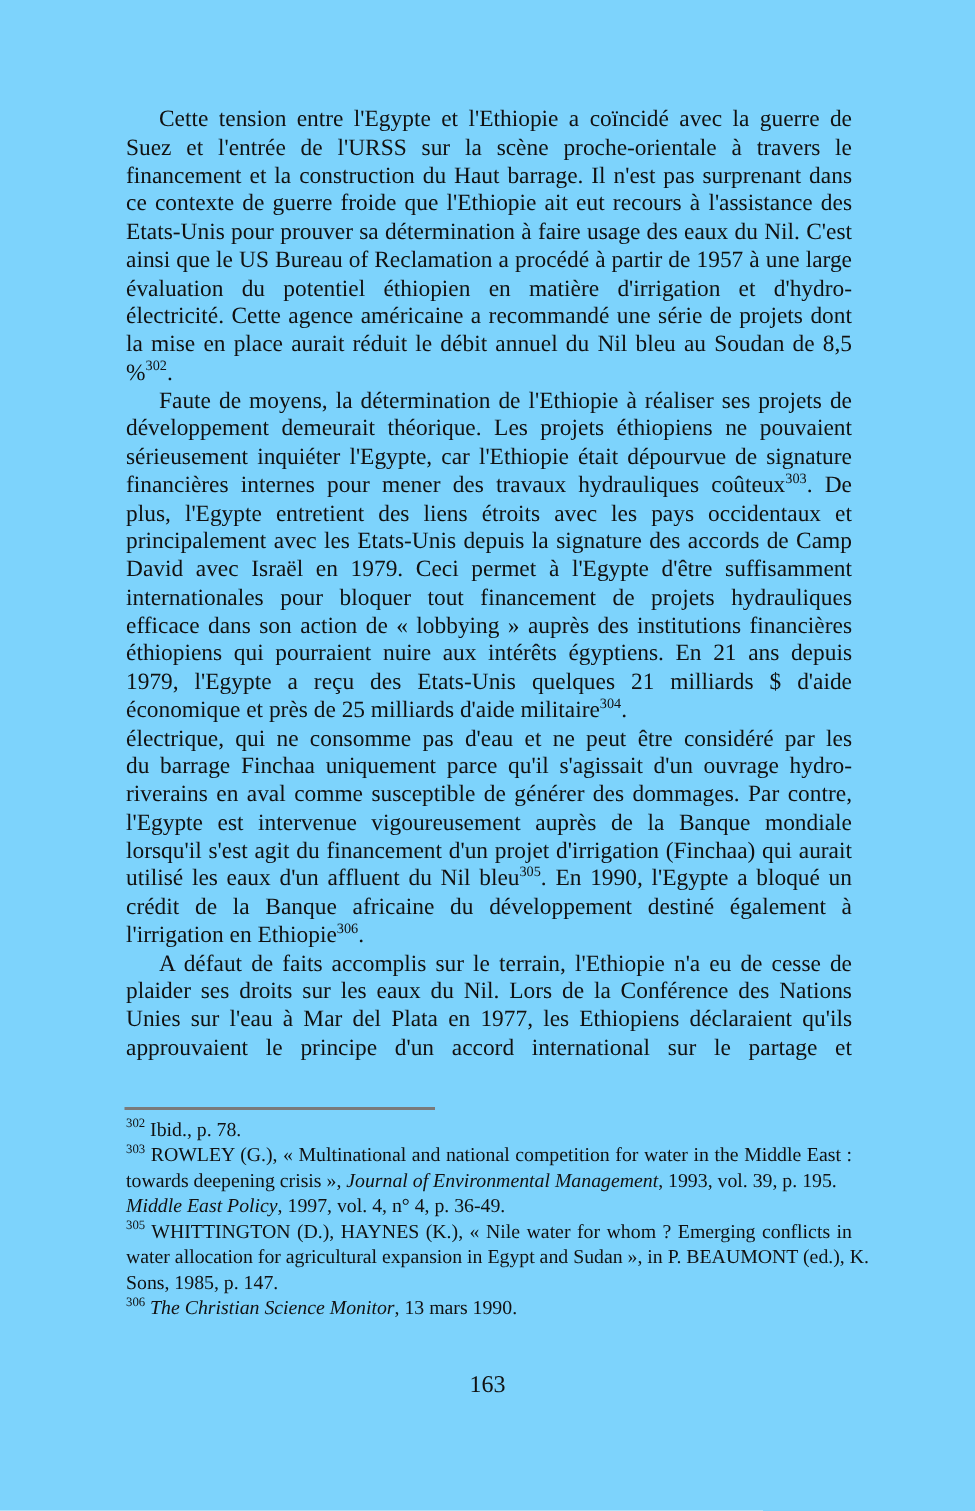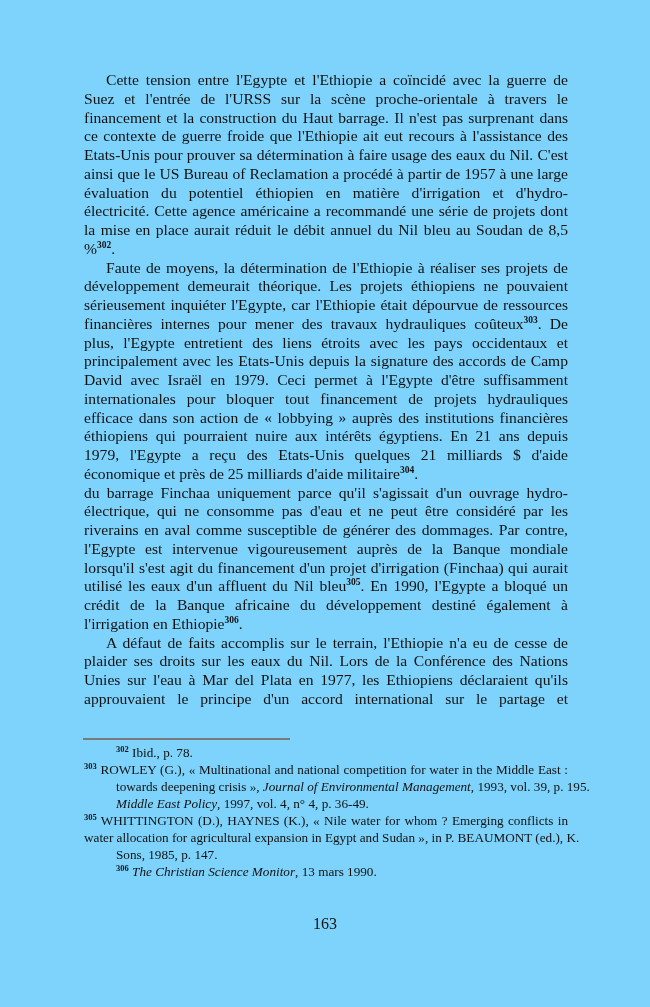--- a/index.html
+++ b/index.html
@@ -4,26 +4,26 @@
 <style>
   html, body { margin:0; padding:0; background:#ffffff; }
   body { width:650px; height:1007px; position:relative; overflow:hidden;
          font-family:"Liberation Serif", "DejaVu Serif", serif; color:#111; }
   .page { position:absolute; left:0; top:0; width:650px; height:1007px; background:#7dd3fc; }
   .body-text { position:absolute; left:84px; top:71px; width:484px; }
   .line { display:block; height:18.75px; line-height:18.75px; font-size:15.6px;
           text-align:justify; text-align-last:justify; white-space:nowrap; overflow:visible; }
   .line.indent { padding-left:22px; }
   .line.last { text-align-last:left; }
-  sup { font-size:9.5px; line-height:0; vertical-align:super;font-weight:bold; }
+  sup { font-size:9.5px; line-height:0; vertical-align:super; }
   .rule { position:absolute; left:83px; top:738px; width:207px; height:2px; background:#7a7a7a; }
   .footnotes { position:absolute; left:84px; top:744px; width:484px; }
   .fn-line { display:block; height:17px; line-height:17px; font-size:13.2px;
              text-align:justify; text-align-last:justify; white-space:nowrap; }
-  .fn-line.last { text-align-last:left;margin-left:32px; }
+  .fn-line.last { text-align-last:left; }
   .fn-line sup { font-size:8.5px; }
   .page-number { position:absolute; left:0; width:650px; top:915px; text-align:center; font-size:16px; }
   i { font-style:italic; }
 </style>
 </head>
 <body>
 
 <div class="page">
   <div class="body-text" id="body-text">
       <div>
@@ -34,34 +34,34 @@
         <span class="line"><span>Etats-Unis pour prouver sa détermination à faire usage des eaux du Nil. C'est</span></span>
         <span class="line"><span>ainsi que le US Bureau of Reclamation a procédé à partir de 1957 à une large</span></span>
         <span class="line"><span>évaluation du potentiel éthiopien en matière d'irrigation et d'hydro-</span></span>
         <span class="line"><span>électricité. Cette agence américaine a recommandé une série de projets dont</span></span>
         <span class="line"><span>la mise en place aurait réduit le débit annuel du Nil bleu au Soudan de 8,5</span></span>
         <span class="line last"><span>%</span><sup>302</sup><span>.</span></span>
       </div>
       <div>
         <span class="line indent"><span>Faute de moyens, la détermination de l'Ethiopie à réaliser ses projets de</span></span>
         <span class="line"><span>développement demeurait théorique. Les projets éthiopiens ne pouvaient</span></span>
-        <span class="line"><span>sérieusement inquiéter l'Egypte, car l'Ethiopie était dépourvue de ressources</span></span>
+        <span class="line"><span>sérieusement inquiéter l'Egypte, car l'Ethiopie était dépourvue de signature</span></span>
         <span class="line"><span>financières internes pour mener des travaux hydrauliques coûteux</span><sup>303</sup><span>. De</span></span>
         <span class="line"><span>plus, l'Egypte entretient des liens étroits avec les pays occidentaux et</span></span>
         <span class="line"><span>principalement avec les Etats-Unis depuis la signature des accords de Camp</span></span>
         <span class="line"><span>David avec Israël en 1979. Ceci permet à l'Egypte d'être suffisamment</span></span>
         <span class="line"><span>internationales pour bloquer tout financement de projets hydrauliques</span></span>
         <span class="line"><span>efficace dans son action de « lobbying » auprès des institutions financières</span></span>
         <span class="line"><span>éthiopiens qui pourraient nuire aux intérêts égyptiens. En 21 ans depuis</span></span>
         <span class="line"><span>1979, l'Egypte a reçu des Etats-Unis quelques 21 milliards $ d'aide</span></span>
         <span class="line last"><span>économique et près de 25 milliards d'aide militaire</span><sup>304</sup><span>.</span></span>
       </div>
       <div>
+        <span class="line"><span>électrique, qui ne consomme pas d'eau et ne peut être considéré par les</span></span>
         <span class="line"><span>du barrage Finchaa uniquement parce qu'il s'agissait d'un ouvrage hydro-</span></span>
-        <span class="line"><span>électrique, qui ne consomme pas d'eau et ne peut être considéré par les</span></span>
         <span class="line"><span>riverains en aval comme susceptible de générer des dommages. Par contre,</span></span>
         <span class="line"><span>l'Egypte est intervenue vigoureusement auprès de la Banque mondiale</span></span>
         <span class="line"><span>lorsqu'il s'est agit du financement d'un projet d'irrigation (Finchaa) qui aurait</span></span>
         <span class="line"><span>utilisé les eaux d'un affluent du Nil bleu</span><sup>305</sup><span>. En 1990, l'Egypte a bloqué un</span></span>
         <span class="line"><span>crédit de la Banque africaine du développement destiné également à</span></span>
         <span class="line last"><span>l'irrigation en Ethiopie</span><sup>306</sup><span>.</span></span>
       </div>
       <div>
         <span class="line indent"><span>A défaut de faits accomplis sur le terrain, l'Ethiopie n'a eu de cesse de</span></span>
         <span class="line"><span>plaider ses droits sur les eaux du Nil. Lors de la Conférence des Nations</span></span>

